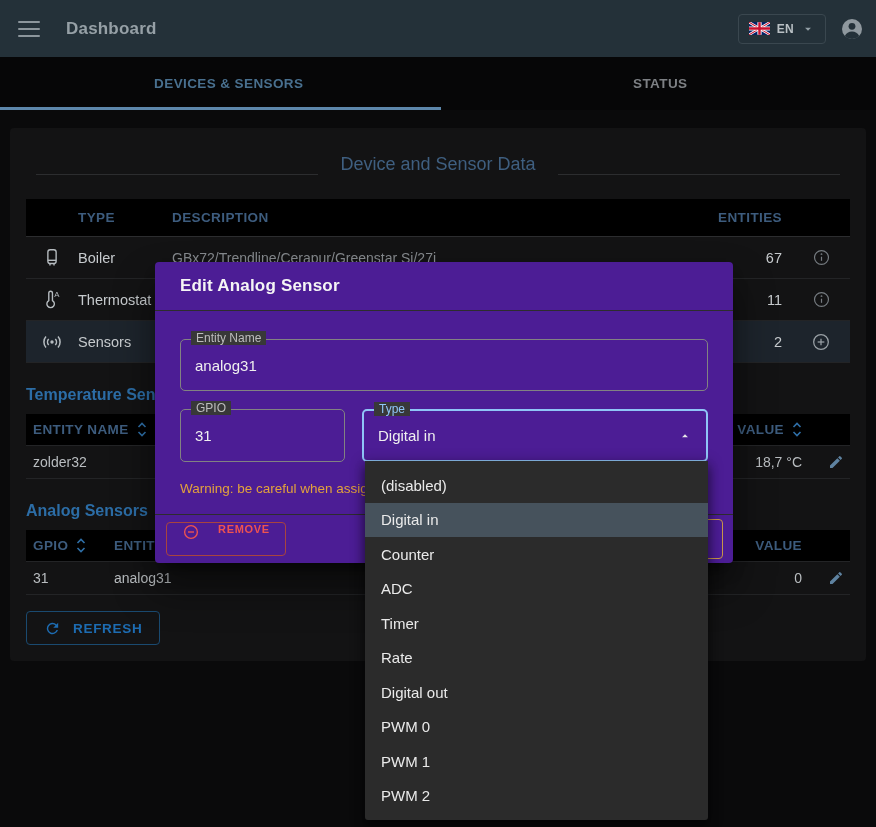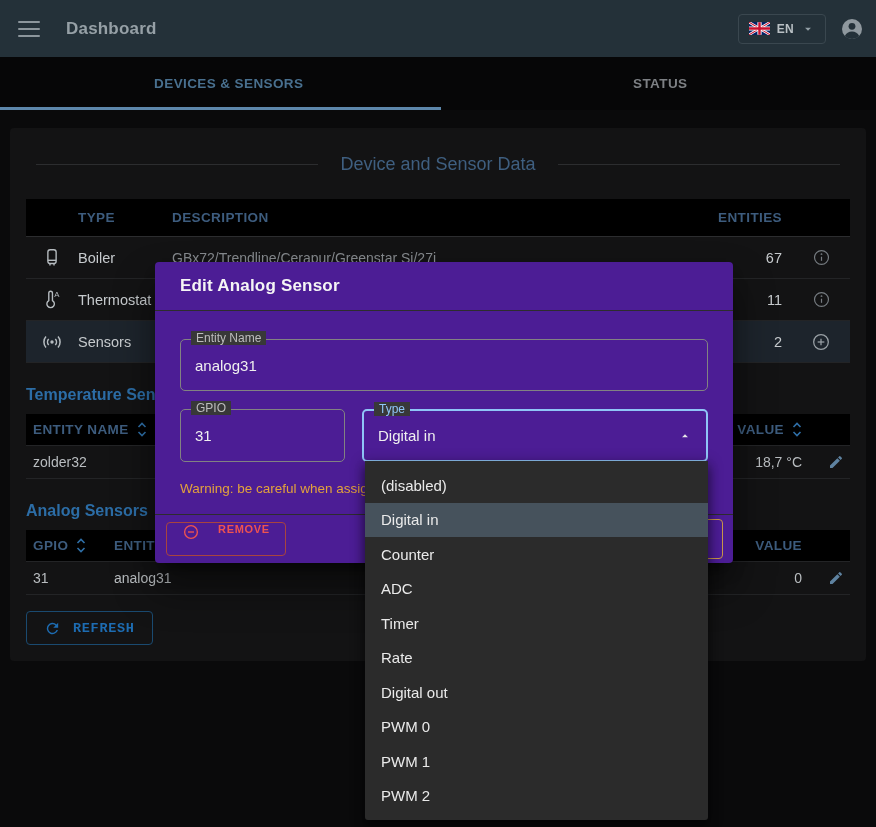--- a/index.html
+++ b/index.html
@@ -20,21 +20,21 @@
 
   
   .tabbar { position:relative; height:53px; background:#060607; display:flex;padding-left:13px; }
   .tab { flex:1; display:flex; align-items:center; justify-content:center; cursor:pointer; }
   .tab span { font-size:13.5px; font-weight:700; letter-spacing:.4px; color:#7d8084; }
   .tab.active span { color:#49708f; }
   .tab-indicator { position:absolute; bottom:0; left:0; width:50.3%; height:3px; background:#5d87ab; }
 
   
   .card { margin:18px 10px 0; background:#131314; border-radius:4px; padding:16px; }
-  .sect-title { display:flex; align-items:center; gap:22px; margin:10px 10px 0; }
+  .sect-title { display:flex; align-items:flex-end; gap:22px; margin:10px 10px 0; }
   .sect-title .line { flex:1; height:1px; background:#2c2d2f; }
   .sect-title h2 { font-size:18px; font-weight:400; color:#3f5f80; white-space:nowrap; }
 
   .tbl { margin-top:24px; }
   .dev-row { display:grid; grid-template-columns:52px 94px 1fr 92px 58px; align-items:center;
              height:42px; border-bottom:1px solid #232426; }
   .dev-head { height:38px; background:#000; border-bottom:1px solid #2c2d2f; }
   .th { font-size:13.5px; font-weight:700; color:#3d5c7e; letter-spacing:.4px; }
   .dev-row .c-icon { display:flex; justify-content:center; }
   .dev-row .c-type { font-size:14.5px; color:#c6cacd; }
@@ -53,21 +53,21 @@
   .t-analog { grid-template-columns:88px 1fr 150px 44px; }
   .cell { font-size:14px; color:#b9bdc0; }
   .pad-l { padding-left:7px; }
   .num-r { text-align:right; padding-right:4px; }
   .head-flex { display:flex; align-items:center; gap:8px; }
   .head-flex.right { justify-content:flex-end; padding-right:4px; }
   .c-edit { display:flex; justify-content:flex-end; padding-right:6px; }
 
   .refresh-btn { margin-top:16px; display:inline-flex; align-items:center; gap:12px; height:34px;
                  padding:0 17px; background:transparent; border:1px solid #1a4a70; border-radius:4px;
-                 color:#1d6cb2; font-size:13.5px; font-weight:700; letter-spacing:.7px; cursor:pointer;font-family:Liberation Mono, monospace; }
+                 color:#1d6cb2; font-size:13.5px; font-weight:700; letter-spacing:.7px; cursor:pointer; }
 
   
   .dialog { position:absolute; left:155px; top:262px; width:578px; height:301px; background:#4c1d95;
             border-radius:4px; z-index:10;
             box-shadow:0 11px 15px -7px rgba(0,0,0,.55), 0 24px 38px 3px rgba(0,0,0,.38); }
   .dlg-header { height:49px; display:flex; align-items:center; padding:0 25px; border-bottom:1px solid #2d2d2d; }
   .dlg-header h3 { font-size:17px; font-weight:700; color:#f5f5f5; letter-spacing:.2px; }
   .dlg-body { padding:0 25px; }
   .field { position:relative; border:1px solid #828282; border-radius:5px; display:flex; align-items:center; padding:0 14px; }
   .field .flabel { position:absolute; top:-9px; left:10px; background:#383838; padding:0 5px;

